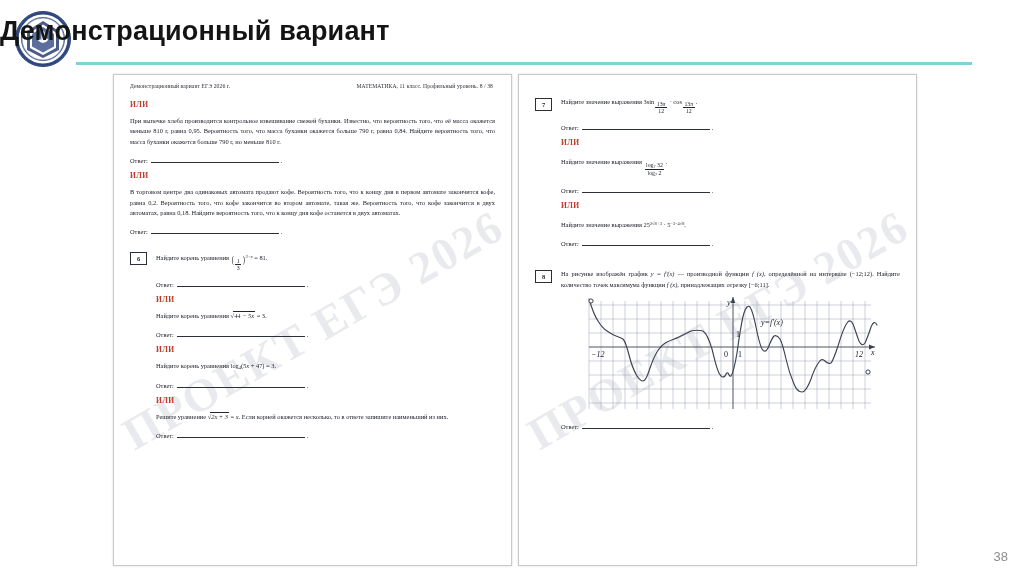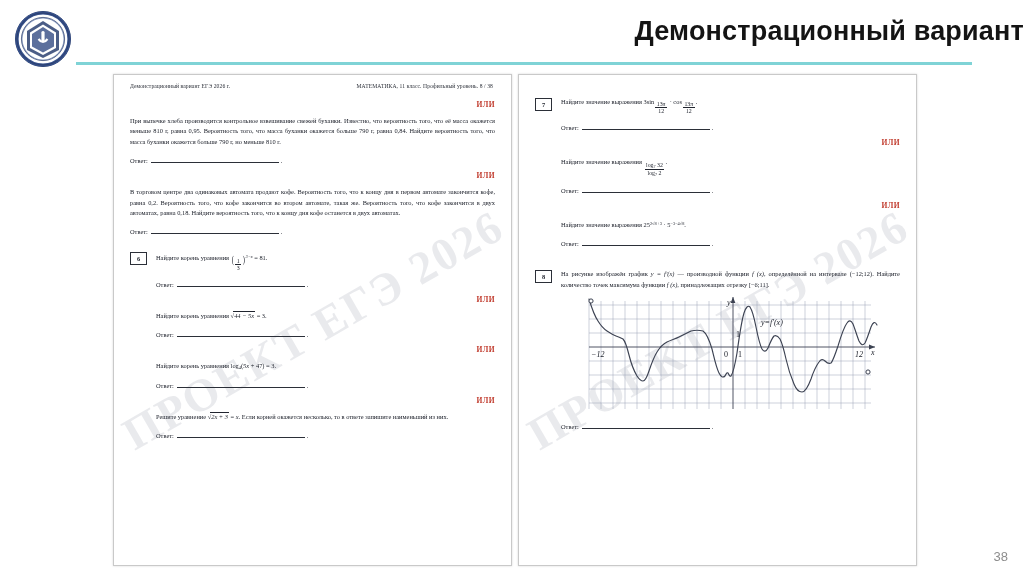--- a/index.html
+++ b/index.html
@@ -30,21 +30,21 @@
     width: 58px;
     height: 58px;
   }
   .logo svg { display:block; }
 
   .slide-title {
     position: absolute;
     left: 0;
     top: 16px;
     width: 1024px;
-    text-align: right;
+    text-align: left;
     font-size: 27px;
     font-weight: bold;
     letter-spacing: 0.2px;
     color: #141414;
     font-family: "Liberation Sans", sans-serif;
   }
 
   .title-rule {
     position: absolute;
     left: 76px;
@@ -114,21 +114,21 @@
     justify-content: space-between;
     font-size: 5.6px;
     letter-spacing: .1px;
     color: #2b2f38;
     padding-bottom: 4px;
   }
   .runhead-right { padding-right: 2px; }
 
   
   .ili {
-    text-align: right;
+    text-align: left;
     color: #c0392b;
     font-weight: bold;
     font-size: 7.5px;
     letter-spacing: .4px;
     margin: 7px 0 7px 0;
   }
 
   .task-body {
     font-size: 6.4px;
     line-height: 1.62;

